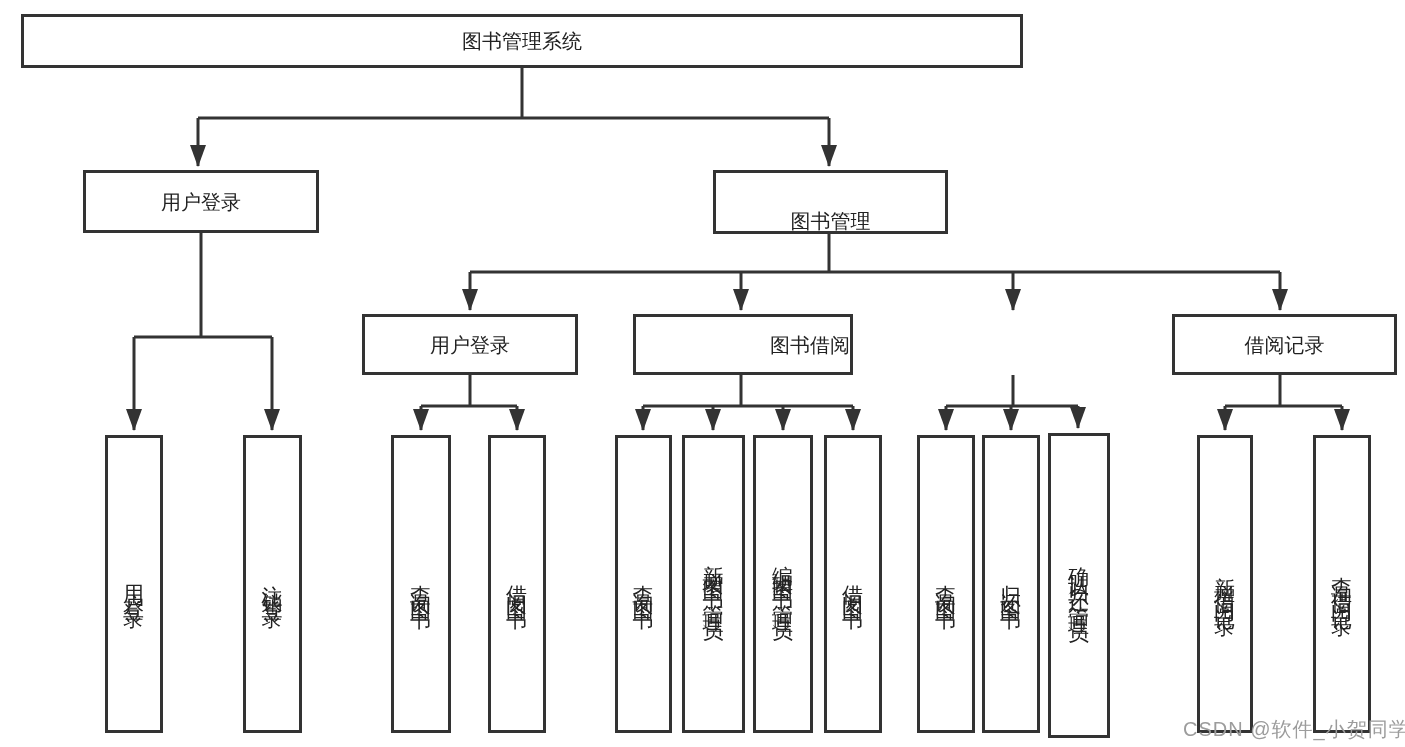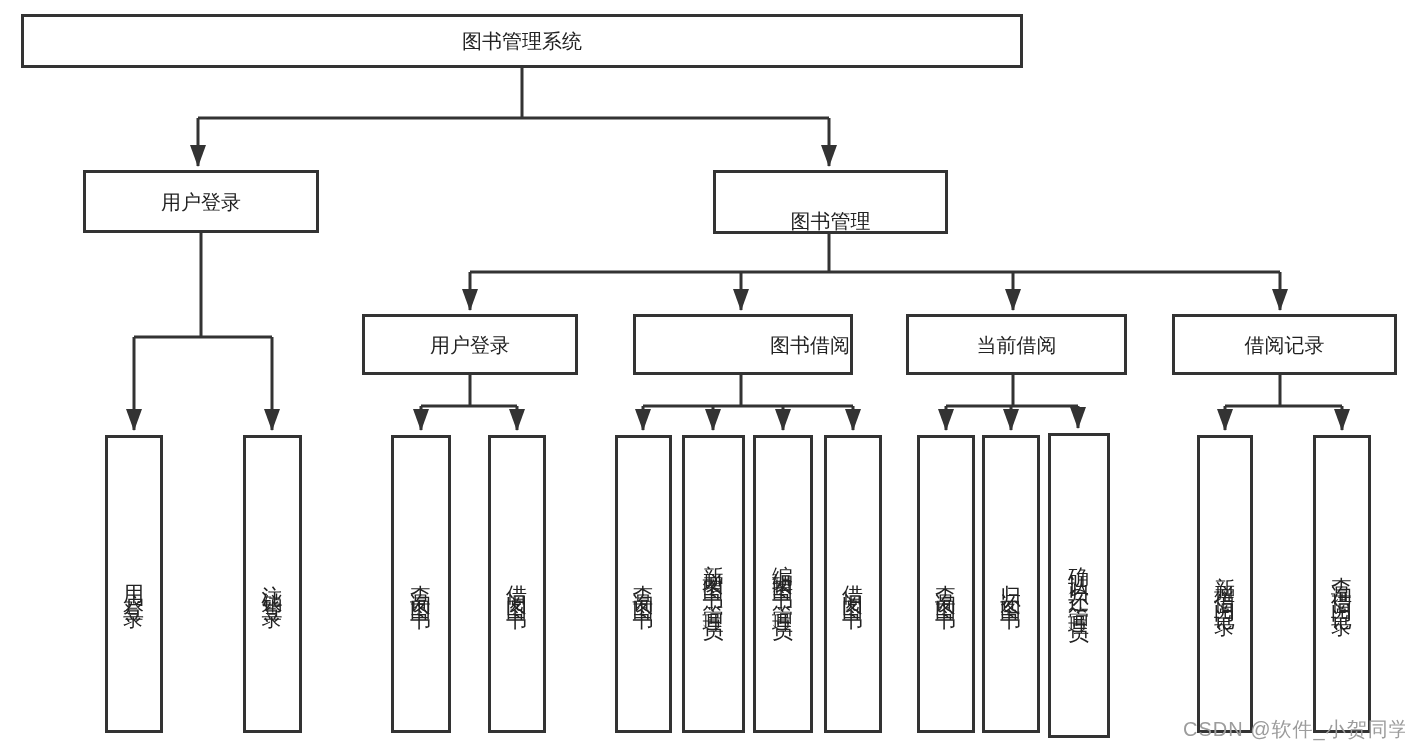--- a/index.html
+++ b/index.html
@@ -114,23 +114,20 @@
   <div class="node" style="left:713px; top:170px; width:235px; height:64px;align-items:flex-end;">
     <span class="label">图书管理</span>
   </div>
 
   <div class="node" style="left:362px; top:314px; width:216px; height:61px;">
     <span class="label">用户登录</span>
   </div>
   <div class="node" style="left:633px; top:314px; width:220px; height:61px;justify-content:flex-end;">
     <span class="label">图书借阅</span>
   </div>
-  <div class="node" style="left:906px; top:314px; width:221px; height:61px;">
-    <span class="label">当前借阅</span>
-  </div>
   <div class="node" style="left:1172px; top:314px; width:225px; height:61px;">
     <span class="label">借阅记录</span>
   </div>
 
   <div class="node vnode" style="left:105px; top:435px; width:58px; height:298px;">
     <span class="label">用户登录</span>
   </div>
   <div class="node vnode" style="left:243px; top:435px; width:59px; height:298px;">
     <span class="label">注销登录</span>
   </div>

